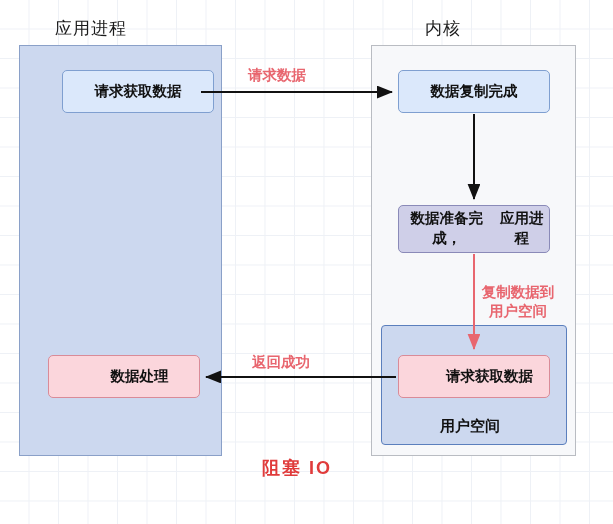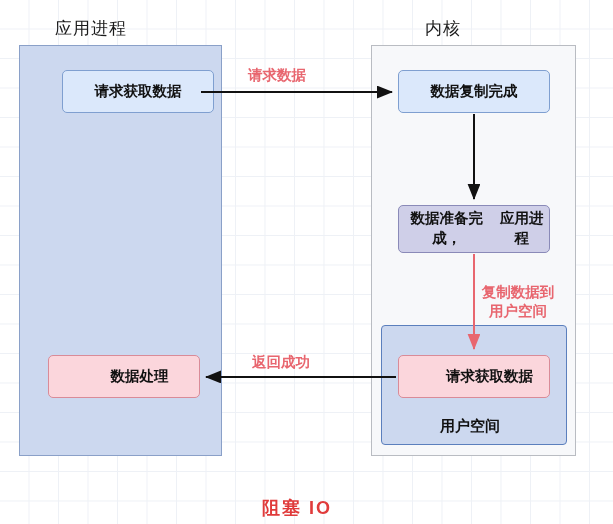--- a/index.html
+++ b/index.html
@@ -158,14 +158,14 @@
 
     <line x1="201" y1="92" x2="392" y2="92" stroke="#111111" stroke-width="2" marker-end="url(#ah-black)"></line>
 
     <line x1="474" y1="114" x2="474" y2="199" stroke="#111111" stroke-width="2" marker-end="url(#ah-black)"></line>
 
     <line x1="474" y1="254" x2="474" y2="349" stroke="#e8666f" stroke-width="2" marker-end="url(#ah-pink)"></line>
 
     <line x1="396" y1="377" x2="206" y2="377" stroke="#111111" stroke-width="2" marker-end="url(#ah-black)"></line>
   </svg>
 
-  <div class="caption" style="left:262px; top:456px;margin-top:40px;">阻塞 IO</div>
+  <div class="caption" style="left:262px; top:456px;">阻塞 IO</div>
 </div>
 
 </body></html>

